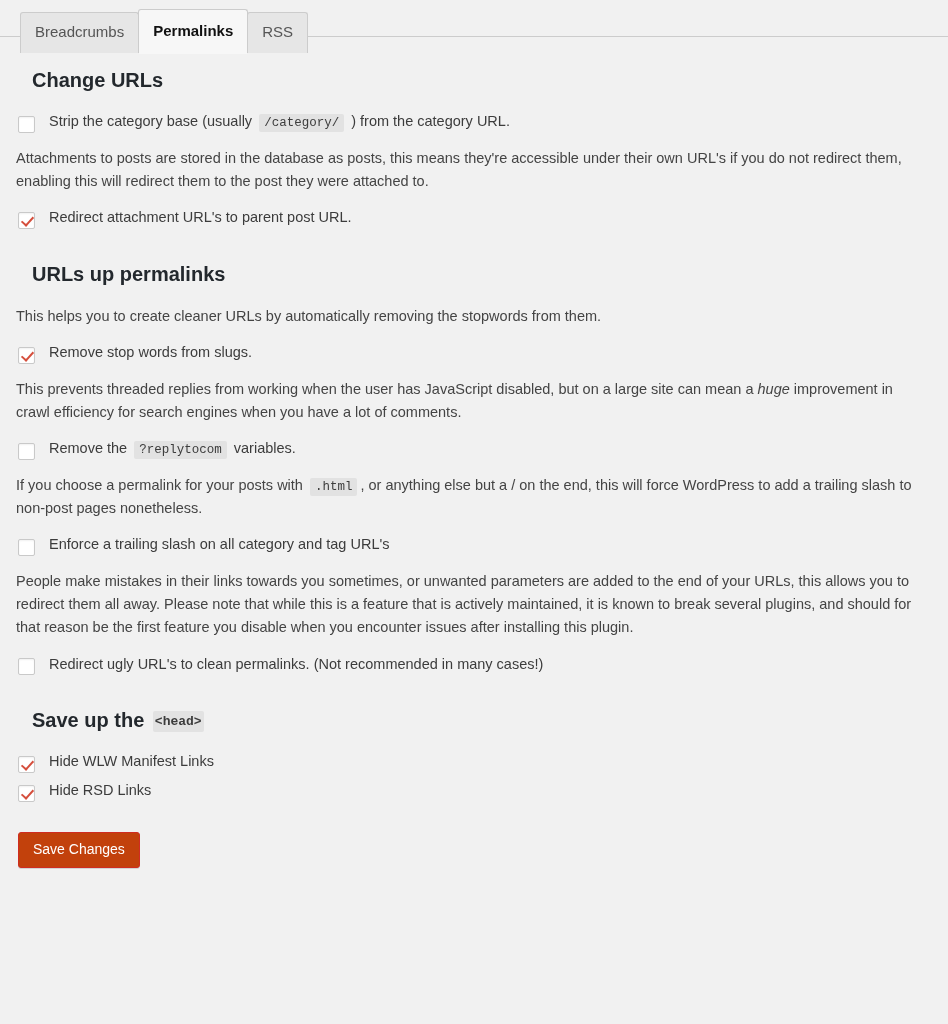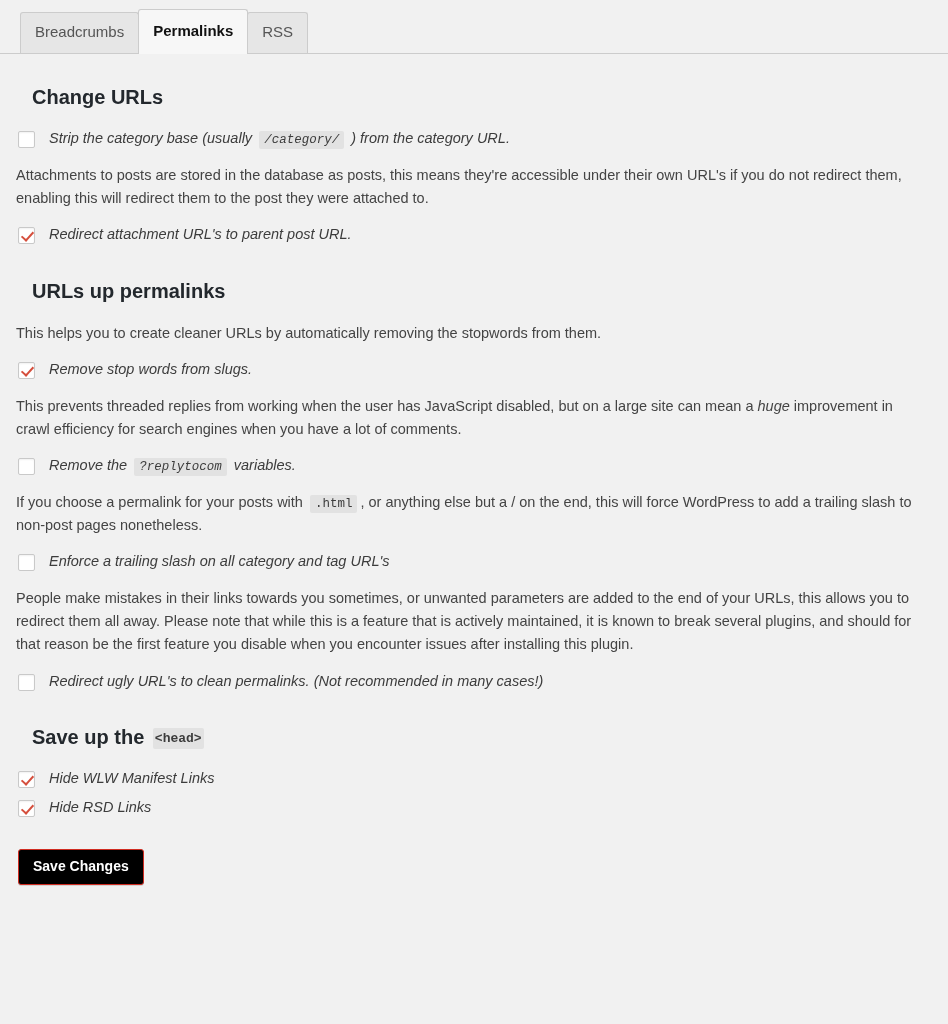--- a/index.html
+++ b/index.html
@@ -13,21 +13,21 @@
     font-family: "Liberation Sans", sans-serif;
     color: #444;
     font-size: 14px;
     -webkit-font-smoothing: antialiased;
   }
 
   
   .tab-wrap {
     position: relative;
     padding: 9px 0 8px 20px;
-    height: 54px;
+    height: 37px;
   }
   .tab-wrap::after {
     content: "";
     position: absolute;
     left: 0; right: 0;
     bottom: 0;
     height: 1px;
     background: #ccc;
   }
   .tab {
@@ -99,24 +99,23 @@
   }
   h2.section-title code.code {
     font-size: 13px;
     padding: 3px 2px;
     vertical-align: 2px;
   }
 
   
   .cb-row {
     display: flex;
-    align-items: center;
+    align-items: flex-end;
     margin: 14px 0 14px 2px;
     line-height: 1.5;
-    font-style: italic;
   }
   .cb-row.tight { margin: 7px 0 7px 2px; }
 
   .cb {
     flex: 0 0 auto;
     width: 17px;
     height: 17px;
     background: #fff;
     border: 1px solid #c9c9c9;
     border-radius: 2px;
@@ -139,27 +138,27 @@
   .cb-label {
     font-size: 14.5px;
     color: #3c3c3c;
     display: inline-block;
   }
 
   
   .save-wrap { margin: 30px 0 26px 2px; }
   .save-btn {
     display: inline-block;
-    background: #000000;
+    background: #c2410c;
     border: 1px solid #d02c21;
     border-radius: 3px;
     color: #fff;
     font-family: "Liberation Sans", sans-serif;
     font-size: 14px;
-    font-weight: bold;
+    font-weight: normal;
     padding: 8px 14px 9px 14px;
     cursor: pointer;
     box-shadow: 0 1px 0 rgba(0,0,0,.12);
     line-height: 1.2;
   }
 </style>
 </head>
 <body>
 
 <div class="tab-wrap">

